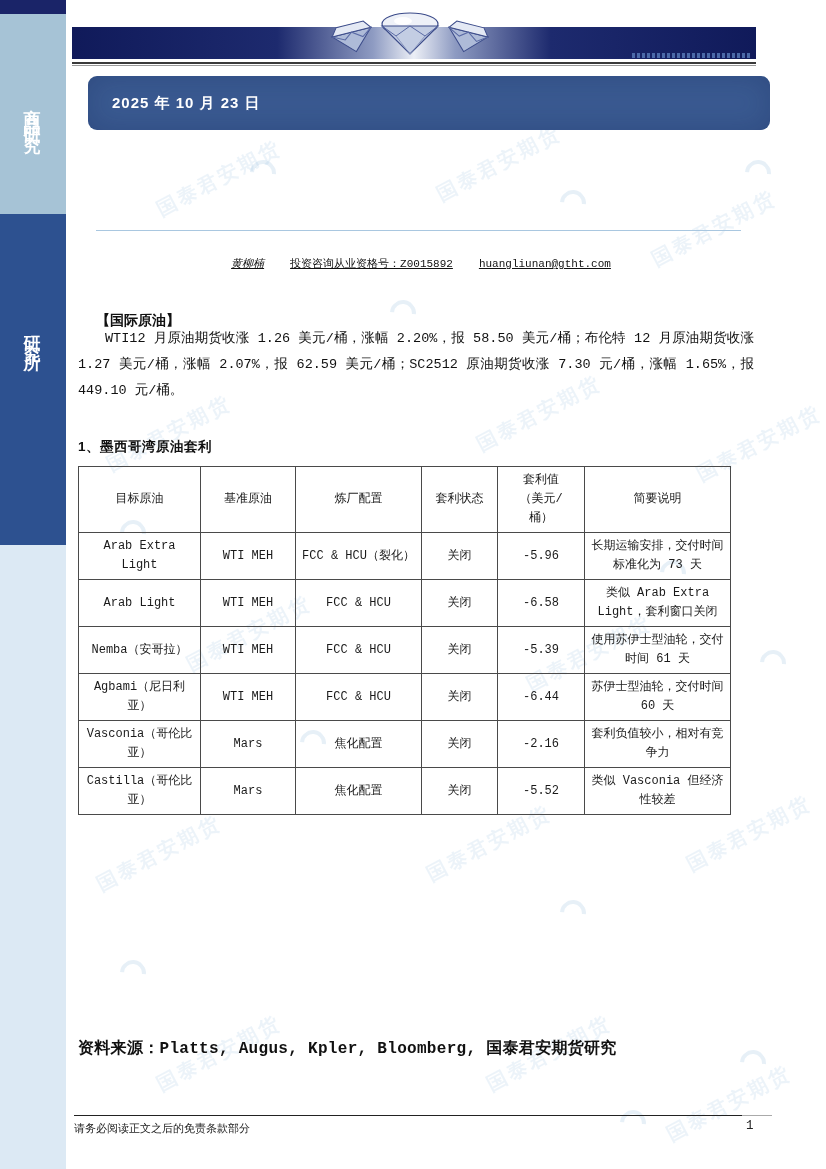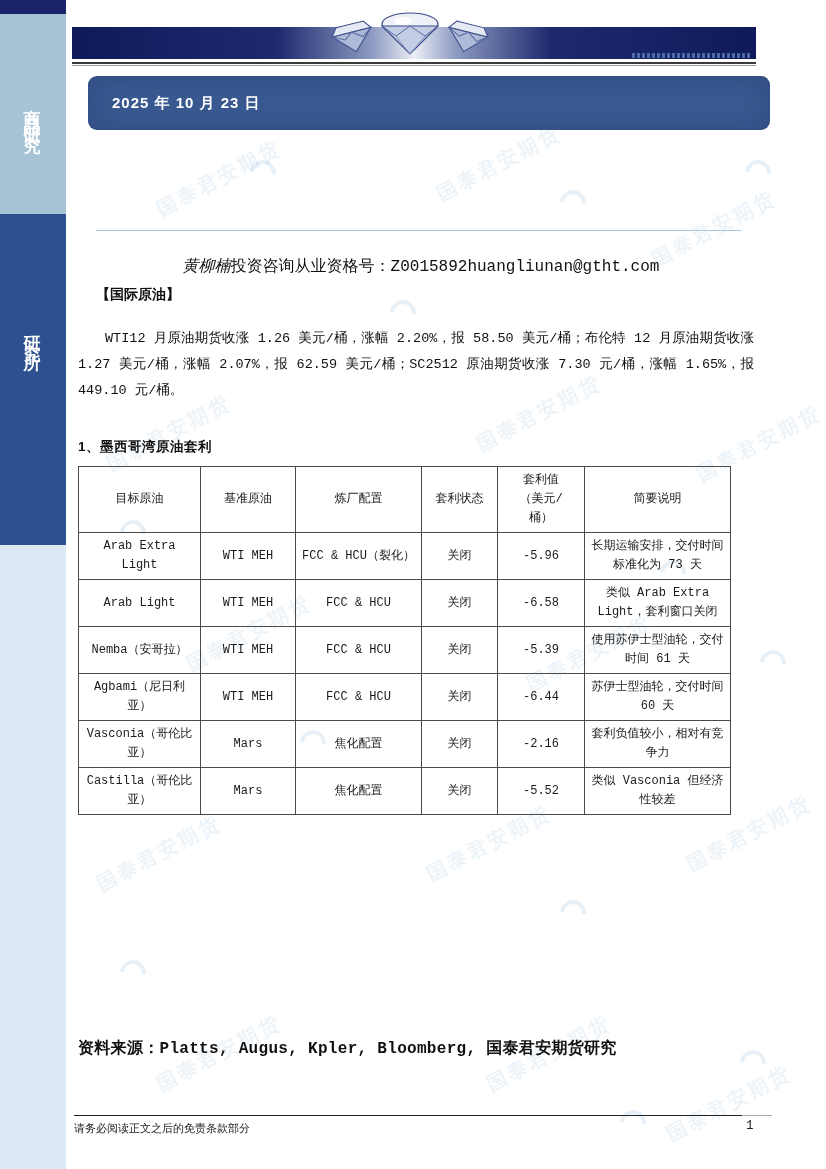--- a/index.html
+++ b/index.html
@@ -51,26 +51,26 @@
   }
   
   .report-title{
     position:absolute;top:172px;left:10px;width:700px;text-align:center;
     color:var(--title-blue,#1e3e95);font-size:28px;font-weight:bold;letter-spacing:2px;
     font-family:"DejaVu Serif","Liberation Serif",serif;
   }
   .title-rule{position:absolute;top:230px;left:30px;width:645px;border-top:1px solid #a9c7e0;}
   .author-row{
     position:absolute;top:256px;left:0;width:710px;
-    display:flex;justify-content:center;align-items:baseline;
-    font-size:16px;font-family:"Liberation Mono","DejaVu Sans Mono",monospace;
+    display:flex;justify-content:center;align-items:baseline;gap:26px;
+    font-size:11px;font-family:"Liberation Mono","DejaVu Sans Mono",monospace;text-decoration:underline;
   }
   .author-name{font-family:"DejaVu Serif","Liberation Serif",serif;font-style:italic;}
   
-  .intl-heading{position:absolute;top:286px;left:30px;font-size:14px;font-weight:bold;
+  .intl-heading{position:absolute;top:312px;left:30px;font-size:14px;font-weight:bold;
     font-family:"DejaVu Serif","Liberation Serif",serif;}
   .intl-paragraph{
     position:absolute;top:326px;left:12px;width:676px;
     font-size:13.5px;line-height:26px;text-indent:2em;text-align:justify;
     font-family:"Liberation Mono","DejaVu Sans Mono",monospace;
   }
   
   .table-title{position:absolute;top:438px;left:12px;font-size:13.5px;font-weight:bold;letter-spacing:.5px;}
   table.arb{
     position:absolute;top:466px;left:12px;width:652px;

